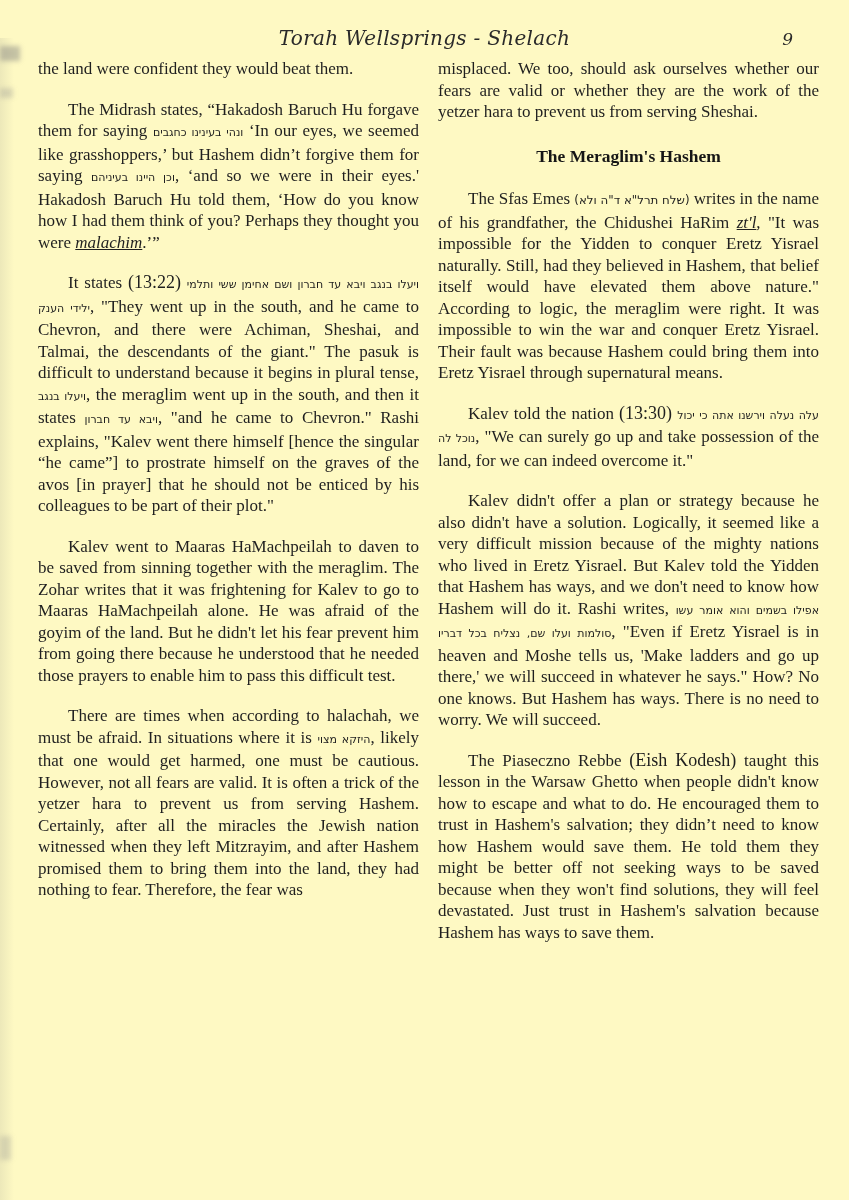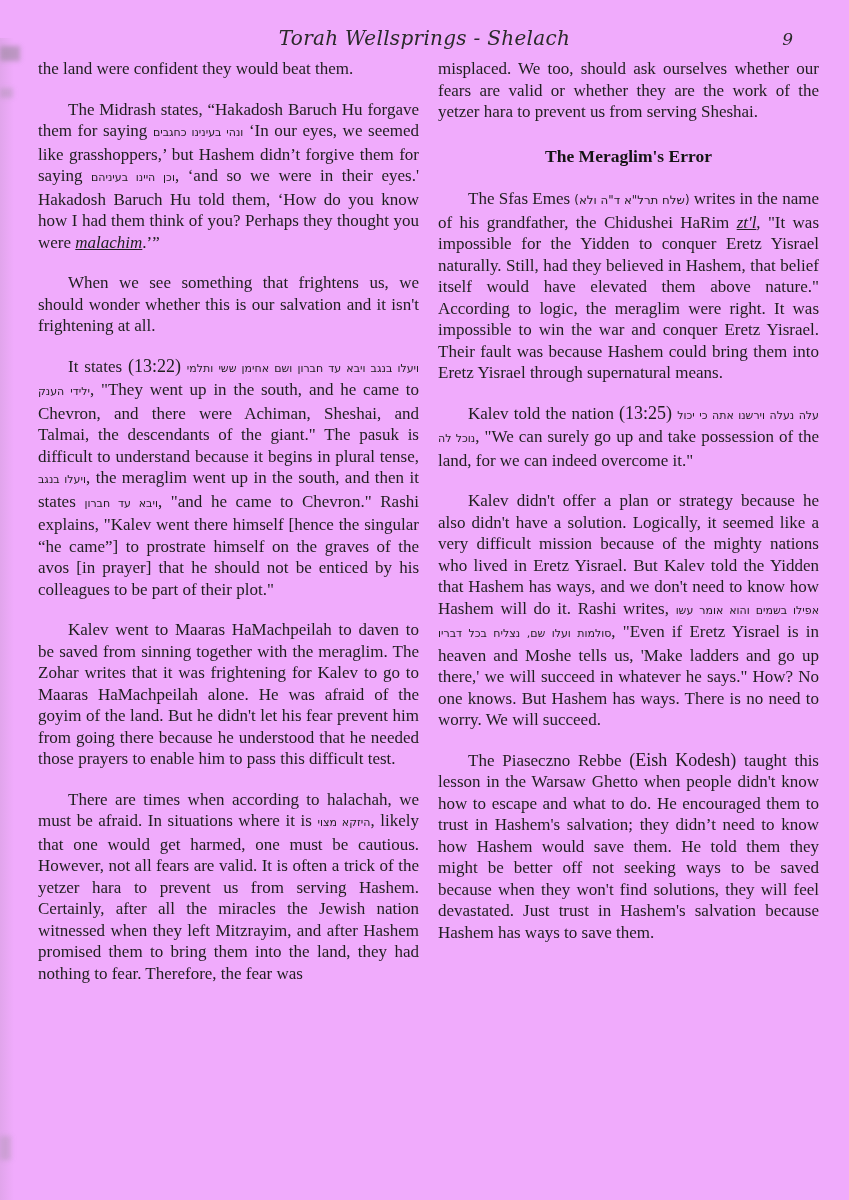--- a/index.html
+++ b/index.html
@@ -4,21 +4,21 @@
 <style>
   html, body { margin: 0; padding: 0; }
   body {
     width: 849px; height: 1200px;
     background: #ffffff;
     font-family: "Liberation Serif", serif;
     color: #1f1f1f;
     position: relative;
     overflow: hidden;
   }
-  .page { position: absolute; inset: 0; background: #f0abfc; }
+  .page { position: absolute; inset: 0; background: #fef9c3; }
 
   
   .scan-edge {
     position: absolute; left: 0; top: 38px; bottom: 0; width: 14px;
     background: linear-gradient(to right, rgba(120,120,120,0.13), rgba(120,120,120,0));
     pointer-events: none;
   }
   .scan-smudge-a { position: absolute; left: 0; top: 46px; width: 20px; height: 15px;
     background: rgba(125,125,125,0.45); filter: blur(2.5px); }
   .scan-smudge-b { position: absolute; left: 0; top: 88px; width: 13px; height: 10px;
@@ -74,27 +74,26 @@
 
   <div class="header">
     <div class="header-title">Torah Wellsprings - Shelach</div>
     <div class="page-number">9</div>
   </div>
 
   <div class="columns">
     <div class="col">
         <p class="para"><span class="r-en">the land were confident they would beat them.</span></p>
         <p class="para indent"><span class="r-en">The Midrash states, “Hakadosh Baruch Hu forgave them for saying </span><span class="r-he">ונהי בעינינו כחגבים</span><span class="r-en"> ‘In our eyes, we seemed like grasshoppers,’ but Hashem didn’t forgive them for saying </span><span class="r-he">וכן היינו בעיניהם</span><span class="r-en">, ‘and so we were in their eyes.' Hakadosh Baruch Hu told them, ‘How do you know how I had them think of you? Perhaps they thought you were </span><span class="r-it">malachim</span><span class="r-en">.’”</span></p>
-        <p class="para indent"><span class="r-en">When we see something that frightens us, we should wonder whether this is our salvation and it isn't frightening at all.</span></p>
         <p class="para indent"><span class="r-en">It states </span><span class="r-cite">(13:22)</span><span class="r-en"> </span><span class="r-he">ויעלו בנגב ויבא עד חברון ושם אחימן ששי ותלמי ילידי הענק</span><span class="r-en">, "They went up in the south, and he came to Chevron, and there were Achiman, Sheshai, and Talmai, the descendants of the giant." The pasuk is difficult to understand because it begins in plural tense, </span><span class="r-he">ויעלו בנגב</span><span class="r-en">, the meraglim went up in the south, and then it states </span><span class="r-he">ויבא עד חברון</span><span class="r-en">, "and he came to Chevron." Rashi explains, "Kalev went there himself [hence the singular “he came”] to prostrate himself on the graves of the avos [in prayer] that he should not be enticed by his colleagues to be part of their plot."</span></p>
         <p class="para indent"><span class="r-en">Kalev went to Maaras HaMachpeilah to daven to be saved from sinning together with the meraglim. The Zohar writes that it was frightening for Kalev to go to Maaras HaMachpeilah alone. He was afraid of the goyim of the land. But he didn't let his fear prevent him from going there because he understood that he needed those prayers to enable him to pass this difficult test.</span></p>
         <p class="para indent"><span class="r-en">There are times when according to halachah, we must be afraid. In situations where it is </span><span class="r-he">היזקא מצוי</span><span class="r-en">, likely that one would get harmed, one must be cautious. However, not all fears are valid. It is often a trick of the yetzer hara to prevent us from serving Hashem. Certainly, after all the miracles the Jewish nation witnessed when they left Mitzrayim, and after Hashem promised them to bring them into the land, they had nothing to fear. Therefore, the fear was</span></p>
       </div>
     <div class="col">
         <p class="para"><span class="r-en">misplaced. We too, should ask ourselves whether our fears are valid or whether they are the work of the yetzer hara to prevent us from serving Sheshai.</span></p>
-        <h2 class="section-heading"><span class="r-b">The </span><span class="r-bi">Meraglim's</span><span class="r-b"> Error</span></h2>
+        <h2 class="section-heading"><span class="r-b">The </span><span class="r-bi">Meraglim's</span><span class="r-b"> Hashem</span></h2>
         <p class="para indent"><span class="r-en">The Sfas Emes </span><span class="r-cithe">(שלח תרל"א ד"ה ולא)</span><span class="r-en"> writes in the name of his grandfather, the Chidushei HaRim </span><span class="r-it">zt'l</span><span class="r-en">, "It was impossible for the Yidden to conquer Eretz Yisrael naturally. Still, had they believed in Hashem, that belief itself would have elevated them above nature." According to logic, the meraglim were right. It was impossible to win the war and conquer Eretz Yisrael. Their fault was because Hashem could bring them into Eretz Yisrael through supernatural means.</span></p>
-        <p class="para indent"><span class="r-en">Kalev told the nation </span><span class="r-cite">(13:25)</span><span class="r-en"> </span><span class="r-he">עלה נעלה וירשנו אתה כי יכול נוכל לה</span><span class="r-en">, "We can surely go up and take possession of the land, for we can indeed overcome it."</span></p>
+        <p class="para indent"><span class="r-en">Kalev told the nation </span><span class="r-cite">(13:30)</span><span class="r-en"> </span><span class="r-he">עלה נעלה וירשנו אתה כי יכול נוכל לה</span><span class="r-en">, "We can surely go up and take possession of the land, for we can indeed overcome it."</span></p>
         <p class="para indent"><span class="r-en">Kalev didn't offer a plan or strategy because he also didn't have a solution. Logically, it seemed like a very difficult mission because of the mighty nations who lived in Eretz Yisrael. But Kalev told the Yidden that Hashem has ways, and we don't need to know how Hashem will do it. Rashi writes, </span><span class="r-he">אפילו בשמים והוא אומר עשו סולמות ועלו שם, נצליח בכל דבריו</span><span class="r-en">, "Even if Eretz Yisrael is in heaven and Moshe tells us, 'Make ladders and go up there,' we will succeed in whatever he says." How? No one knows. But Hashem has ways. There is no need to worry. We will succeed.</span></p>
         <p class="para indent"><span class="r-en">The Piaseczno Rebbe </span><span class="r-cite">(Eish Kodesh)</span><span class="r-en"> taught this lesson in the Warsaw Ghetto when people didn't know how to escape and what to do. He encouraged them to trust in Hashem's salvation; they didn’t need to know how Hashem would save them. He told them they might be better off not seeking ways to be saved because when they won't find solutions, they will feel devastated. Just trust in Hashem's salvation because Hashem has ways to save them.</span></p>
       </div>
   </div>
 </div>
 
 </body></html>

